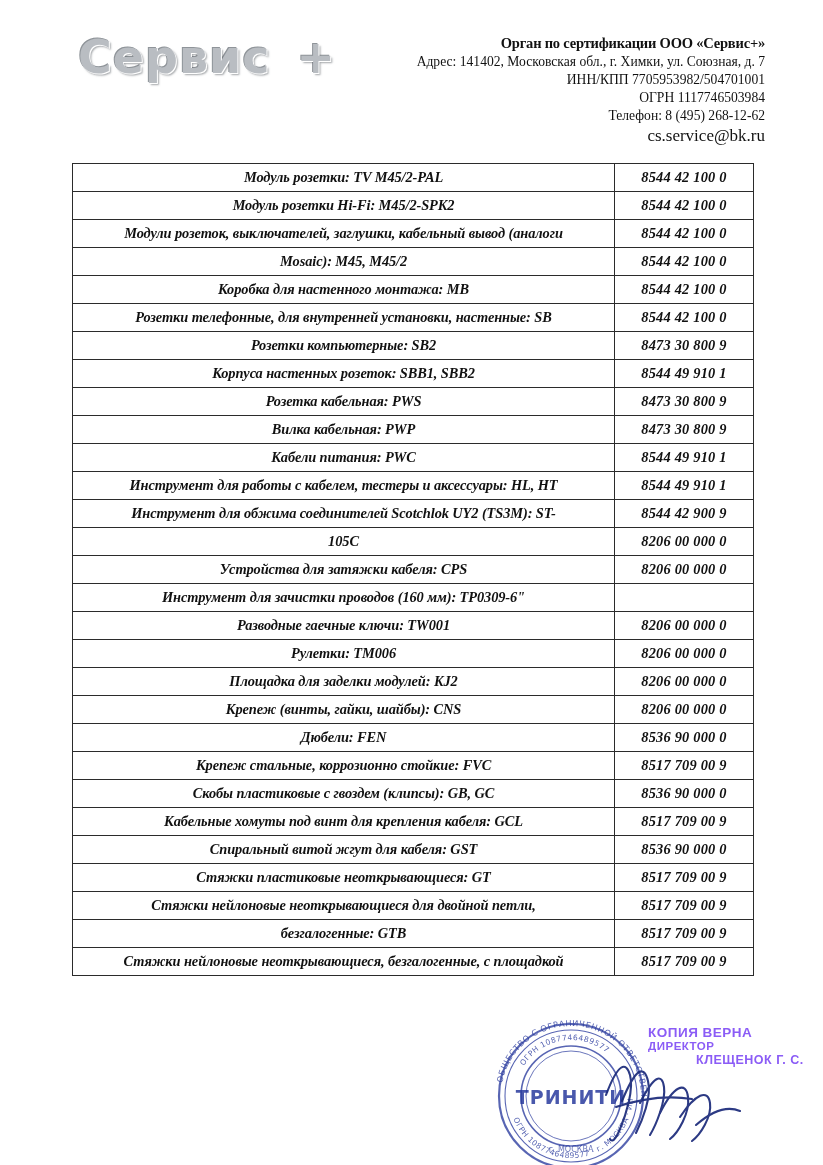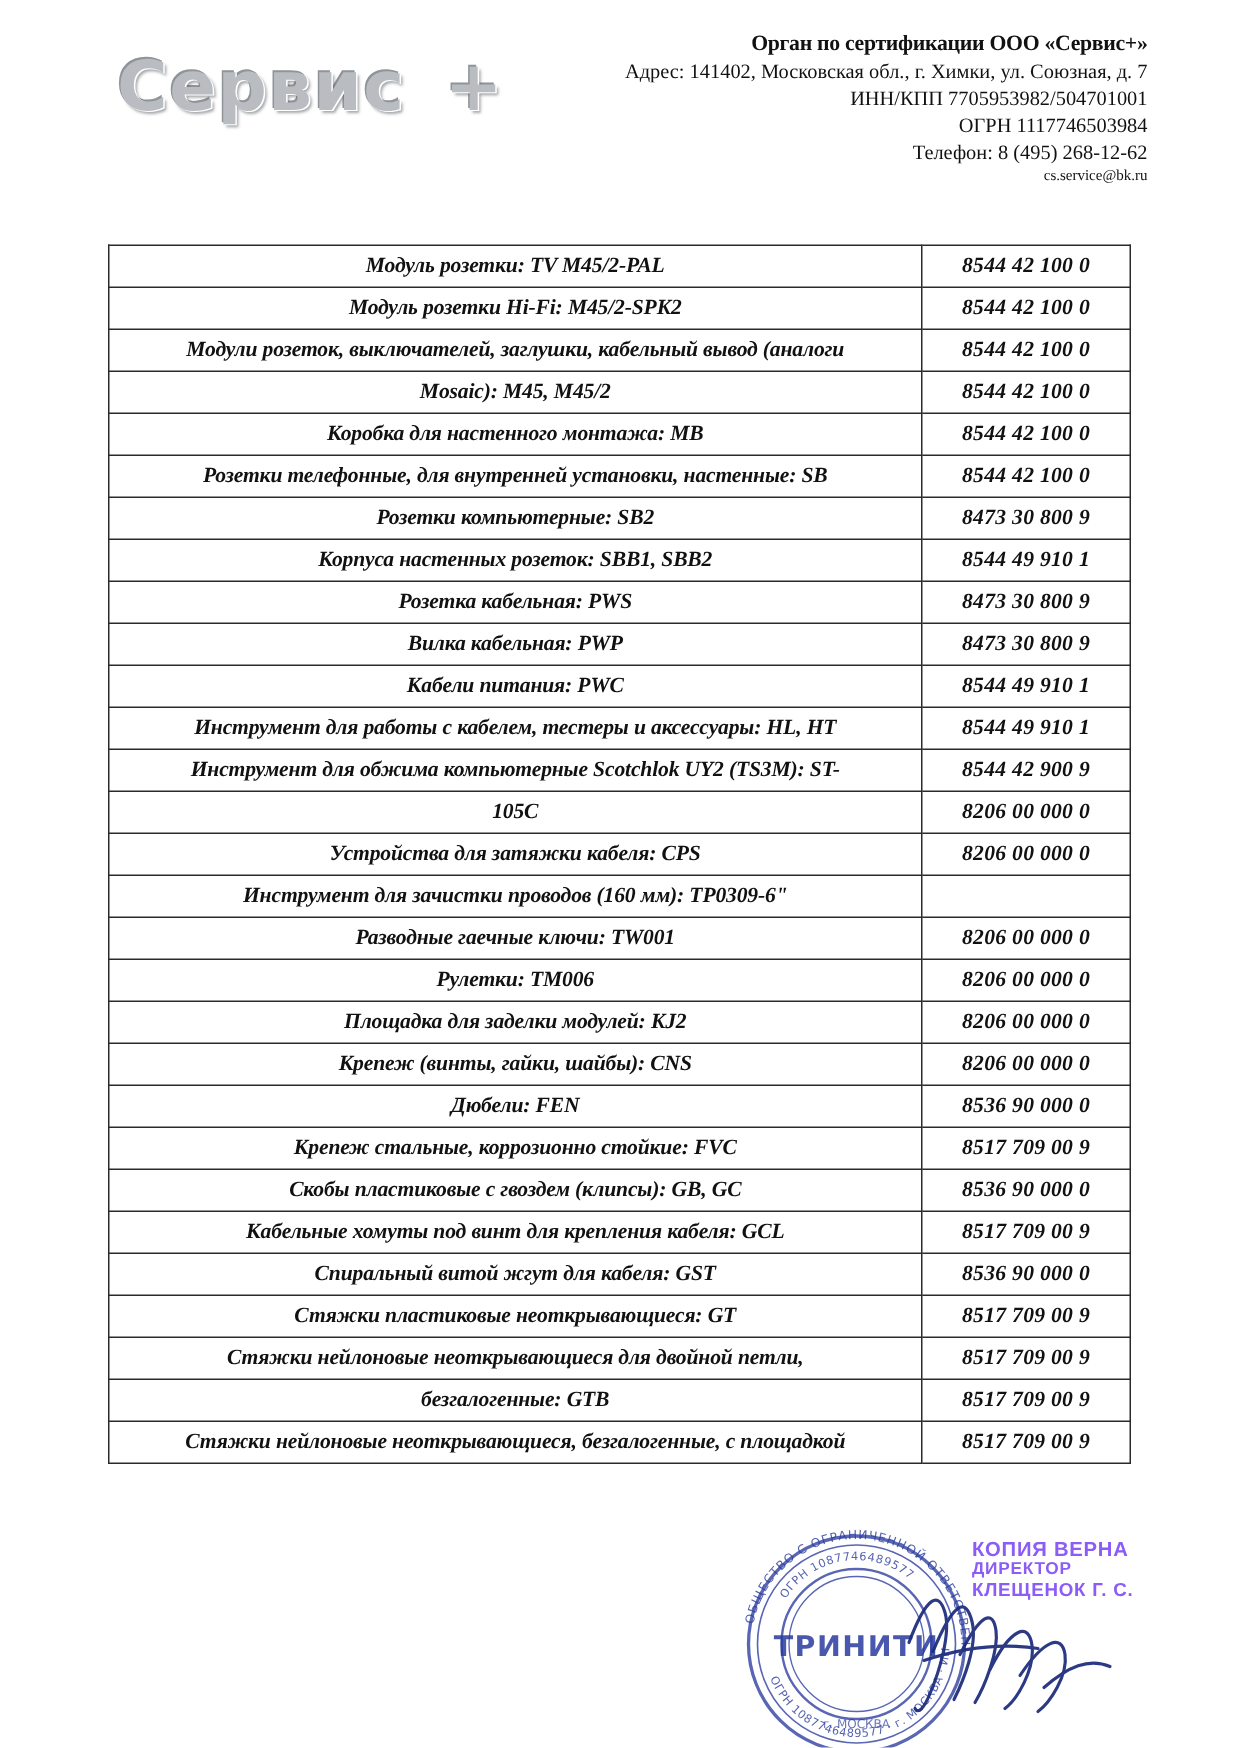--- a/index.html
+++ b/index.html
@@ -40,36 +40,36 @@
       -1px -1px 0 #8f9499;
     white-space: nowrap;
   }
   .logo-plus {
     margin-left: 26px;
   }
 
   .org-block {
     position: absolute;
     right: 58px;
-    top: 20px;
+    top: 34px;
     text-align: right;
     line-height: 1.32;
   }
   .org-title {
     font-family: "Liberation Serif", serif;
     font-weight: bold;
     font-size: 14.5px;
     letter-spacing: -0.2px;
   }
   .org-line {
     font-family: "Liberation Serif", serif;
     font-size: 13.6px;
   }
   .org-line.small {
-    font-size: 10px;
+    font-size: 17px;
   }
 
   
   .table-wrap {
     position: absolute;
     left: 72px;
     top: 163px;
     width: 679px;
   }
   table.items {
@@ -132,21 +132,21 @@
     top: 1025px;
     color: #8b5cf6;
     font-family: "Liberation Sans", sans-serif;
     font-weight: bold;
     font-size: 13.5px;
     line-height: 1.12;
     letter-spacing: 0.5px;
     pointer-events: none;
   }
   .copy-true .l2 { font-size: 11.5px; }
-  .copy-true .l3 { font-size: 12.5px; }
+  .copy-true .l3 { font-size: 12.5px; margin-left: 48px; }
 </style>
 </head>
 <body>
 
 <div class="header">
 
   <div class="logo">
     <div class="logo-text">
       <span>Сервис</span><span class="logo-plus">+</span>
     </div>
@@ -209,21 +209,21 @@
         </tr>
         <tr class="row">
           <td class="name">Кабели питания: PWC</td>
           <td class="code">8544 49 910 1</td>
         </tr>
         <tr class="row">
           <td class="name">Инструмент для работы с кабелем, тестеры и аксессуары: HL, HT</td>
           <td class="code">8544 49 910 1</td>
         </tr>
         <tr class="row">
-          <td class="name">Инструмент для обжима компьютерные Scotchlok UY2 (TS3M): ST-</td>
+          <td class="name">Инструмент для обжима соединителей Scotchlok UY2 (TS3M): ST-</td>
           <td class="code">8544 42 900 9</td>
         </tr>
         <tr class="row">
           <td class="name">105C</td>
           <td class="code">8206 00 000 0</td>
         </tr>
         <tr class="row">
           <td class="name">Устройства для затяжки кабеля: CPS</td>
           <td class="code">8206 00 000 0</td>
         </tr>

